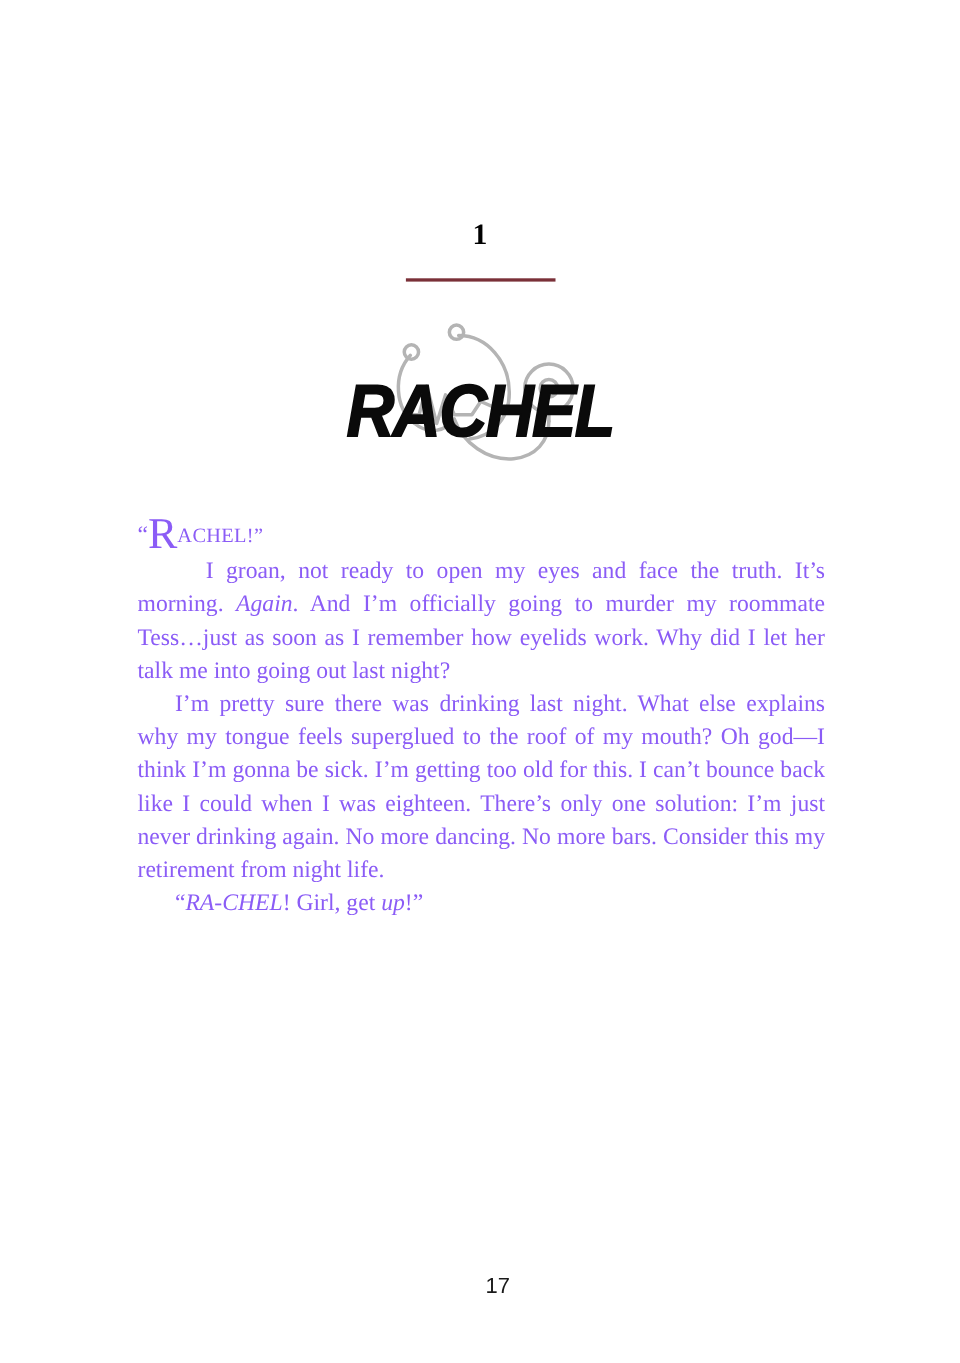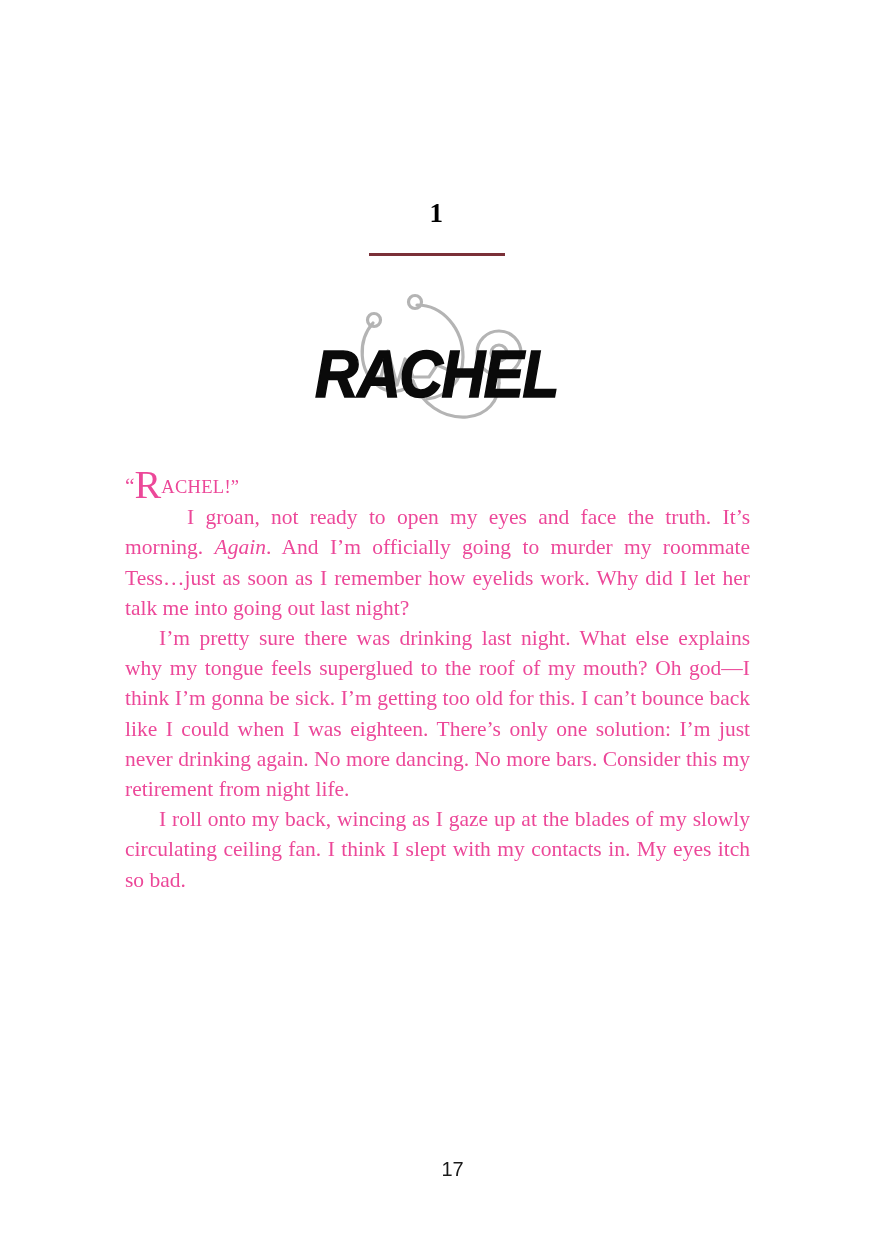--- a/index.html
+++ b/index.html
@@ -86,21 +86,21 @@
     top: 470px;
     width: 625px;
   }
   .body-col p {
     margin: 0;
     font-size: 21.5px;
     line-height: 30.2px;
     text-align: justify;
     text-justify: inter-word;
     hyphens: none;
-    color: #ec4899;
+    color: #8b5cf6;
   }
   .body-col p + p {
     text-indent: 34px;
   }
   .opening {
     text-indent: 0 !important;
   }
   .dropcap {
     font-size: 40px;
     line-height: 30px;
@@ -163,21 +163,21 @@
     <div class="name-word">RACHEL</div>
   </div>
 
   <div class="body-col">
 
     <p class="opening"><span>“</span><span class="dropcap">R</span><span class="smallcaps">ACHEL!”</span><br><span class="first-indent"></span><span>I groan, not ready to open my eyes and face the truth. It’s morning. </span><em>Again</em><span>. And I’m officially going to murder my roommate Tess…just as soon as I remember how eyelids work. Why did I let her talk me into going out last night?</span></p>
 
 
     <p>I’m pretty sure there was drinking last night. What else explains why my tongue feels superglued to the roof of my mouth? Oh god—I think I’m gonna be sick. I’m getting too old for this. I can’t bounce back like I could when I was eighteen. There’s only one solution: I’m just never drinking again. No more dancing. No more bars. Consider this my retirement from night life.</p>
 
+    <p><span>“</span><em>RA-CHEL</em><span>! Girl, get </span><em>up</em><span>!”</span></p>
 
-    <p>I roll onto my back, wincing as I gaze up at the blades of my slowly circulating ceiling fan. I think I slept with my contacts in. My eyes itch so bad.</p>
 
 
   </div>
 
   <div class="folio">17</div>
 
 </div>
 
 </body></html>

